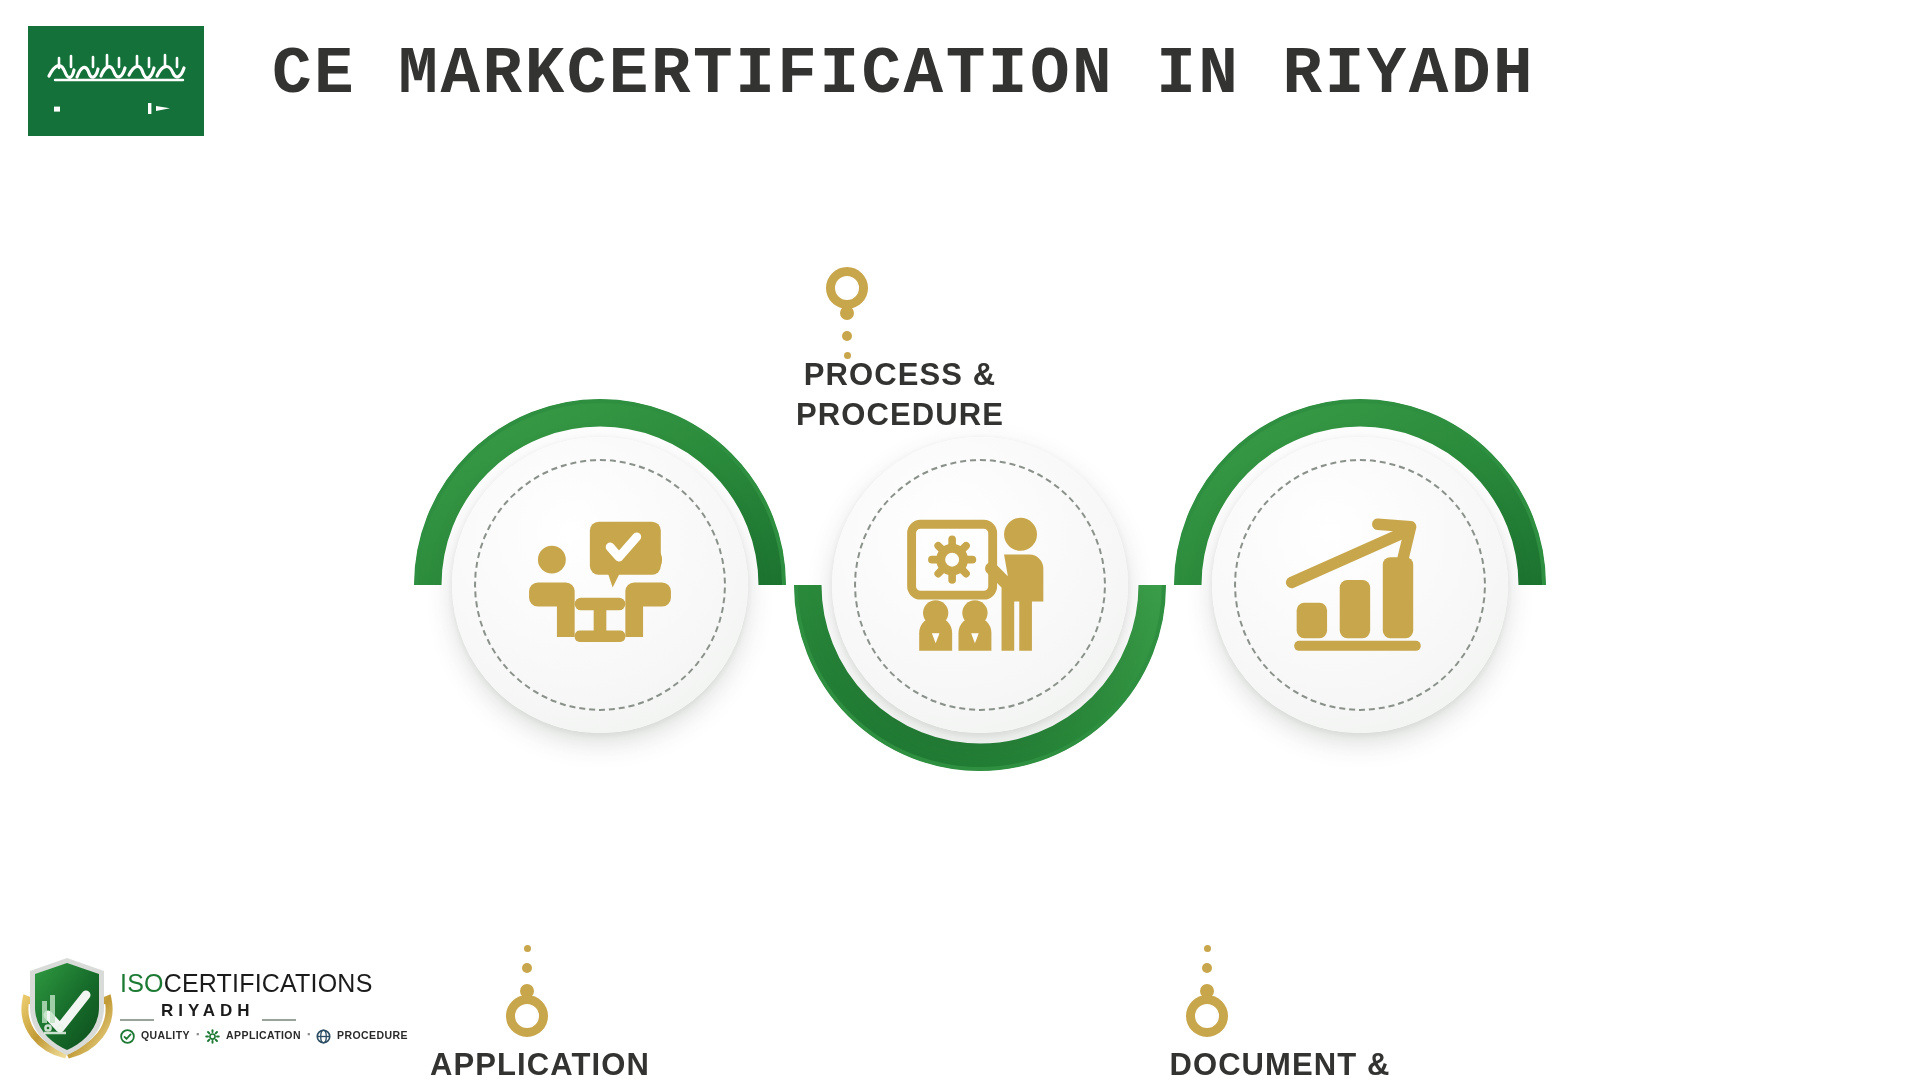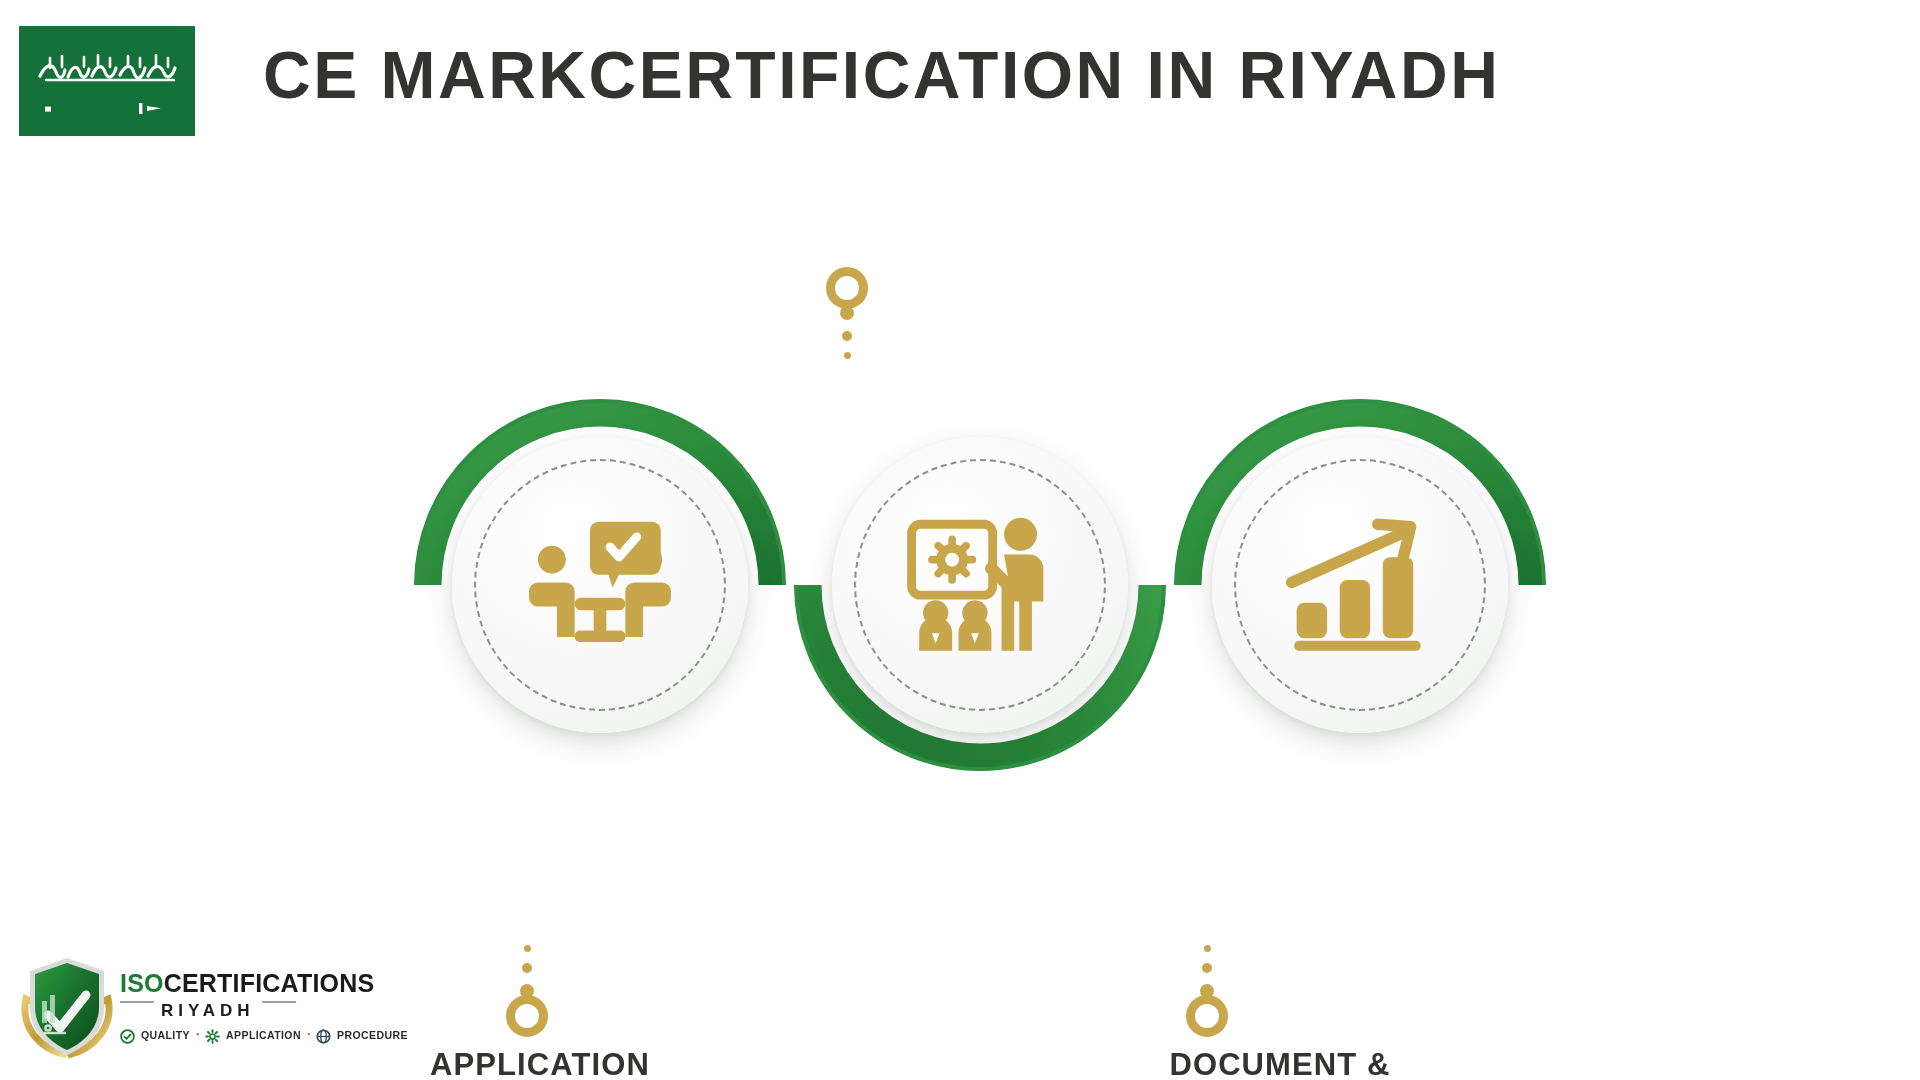--- a/index.html
+++ b/index.html
@@ -1,20 +1,20 @@
 <!DOCTYPE html>
 <html><head>
 <meta charset="utf-8">
 <style>
   * { margin:0; padding:0; box-sizing:border-box; }
   html,body { width:1920px; height:1080px; background:#ffffff; overflow:hidden; }
   body { font-family:"Liberation Sans", sans-serif; position:relative; }
 
   
-  .header { position:absolute; left:1px; top:0; width:1736px; height:170px; }
+  .header { position:absolute; left:10px; top:0; width:1736px; height:170px;font-family:Liberation Mono, monospace; }
   .flag-wrap { position:absolute; left:18px; top:26px; width:176px; height:110px;
                background:#14713a; display:flex; flex-direction:column;
                align-items:center; justify-content:center; overflow:hidden; }
   .flag-script { width:150px; height:46px; }
   .flag-sword { width:128px; height:16px; margin-top:8px; }
   .title { position:absolute; left:262px; top:42px; width:1600px;
            font-size:66px; font-weight:bold; letter-spacing:2.5px;
            color:#333331; line-height:1.0; white-space:nowrap; }
 
   
@@ -54,24 +54,24 @@
          letter-spacing:1.1px; color:#333331; line-height:1.28; }
   .cap.p1 { left:340px; top:895px; width:400px; }
   .cap.p2 { left:700px; top:205px; width:400px; }
   .cap.p3 { left:1080px; top:895px; width:400px; }
 
   
   .logo { position:absolute; left:18px; top:948px; width:345px; height:118px;
           display:flex; align-items:center; }
   .shield-box { width:98px; height:104px; position:relative; flex:0 0 auto; }
   .logo-text { margin-left:4px; }
-  .logo-l1 { font-size:25px; font-weight:bold; color:#1b1b1b; letter-spacing:0.2px;
+  .logo-l1 { font-size:25px; font-weight:normal; color:#1b1b1b; letter-spacing:0.2px;
              line-height:1; white-space:nowrap; }
   .logo-l1 .iso { color:#1d7a34; }
-  .logo-l2 { display:flex; align-items:flex-start; gap:7px; margin-top:5px; }
+  .logo-l2 { display:flex; align-items:flex-end; gap:7px; margin-top:5px; }
   .logo-l2 .rule { height:2px; width:34px; background:#9aa39a; }
   .logo-l2 .txt { font-size:17px; font-weight:bold; letter-spacing:5px;
                   color:#1b1b1b; white-space:nowrap; }
   .logo-l3 { display:flex; gap:6px; margin-top:8px; }
   .logo-l3 .tg { font-size:10.5px; font-weight:bold; letter-spacing:0.4px;
                  color:#2a2a2a; white-space:nowrap; }
   .logo-l3 .sep { font-size:9px; color:#8d8d8d; }
   .logo-l3 svg { width:15px; height:15px; flex:0 0 auto; }
 </style>
 </head>
@@ -231,20 +231,21 @@
   </div>
 
   <div class="conn c3">
     <div class="d" style="width:7px;height:7px;margin-bottom:11px;"></div>
     <div class="d" style="width:10px;height:10px;margin-bottom:11px;"></div>
     <div class="d" style="width:14px;height:14px;margin-bottom:-3px;"></div>
     <div class="ring"></div>
   </div>
 
   <div class="cap p1">APPLICATION</div>
+  <div class="cap p2">PROCESS &amp; PROCEDURE</div>
   <div class="cap p3">DOCUMENT &amp; VERIFICATION</div>
 </div>
 
 <div class="logo">
   <div class="shield-box">
     <svg viewBox="0 0 98 104" style="width:98px;height:104px;">
       <defs>
         <linearGradient id="shg" x1="0" y1="0" x2="1" y2="1">
           <stop offset="0%" stop-color="#2f9a41"></stop>
           <stop offset="55%" stop-color="#166b2a"></stop>

